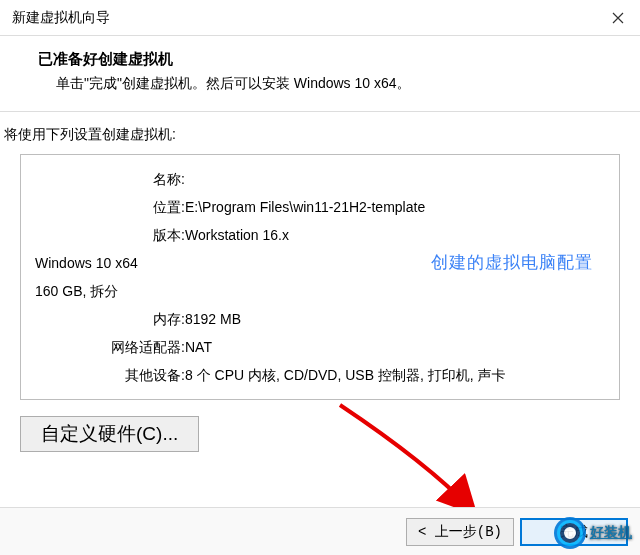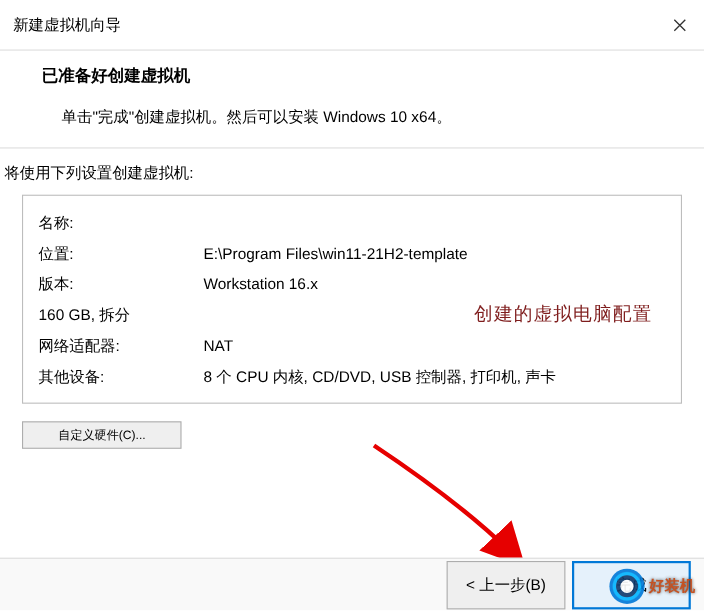--- a/index.html
+++ b/index.html
@@ -9,88 +9,88 @@
   background: #fff;
   width: 640px;
   height: 555px;
   overflow: hidden;
   position: relative;
 }
 .titlebar {
   display: flex;
   align-items: center;
   justify-content: space-between;
-  height: 46px;
+  height: 36px;
   padding: 0 0 0 12px;
   border-bottom: 1px solid #ddd;
 }
 .close-btn {
   width: 44px;
   height: 34px;
   display: flex;
   align-items: center;
   justify-content: center;
   cursor: pointer;
 }
 .close-btn svg { width: 12px; height: 12px; }
 .header-area {
   padding: 14px 24px 18px 38px;
 }
-.header-title { font-weight: 700; font-size: 15px; margin-bottom: 19px; }
+.header-title { font-weight: 700; font-size: 15px; margin-bottom: 6px; }
 .header-sub { font-size: 14px; padding-left: 18px; }
 .divider { height: 1px; background: #ddd; }
 .settings-label { padding: 14px 20px 10px 4px; font-size: 14px; }
 .summary-box {
   margin: 0 20px;
   border: 1px solid #bdbdbd;
   background: #fff;
   padding: 10px 14px;
   position: relative;
 }
 .row { display: flex; line-height: 28px; font-size: 14px; }
-.row .label { width: 150px; flex-shrink: 0; }
+.row .label { width: 150px; flex-shrink: 0; text-align: right; }
 .row .value { flex: 1; }
 .annotation {
   position: absolute;
   right: 26px;
   top: 96px;
-  color: #7f1d1d;
+  color: #3b82f6;
   font-size: 17px;
   font-weight: 400;
   letter-spacing: 1px;
 }
 .custom-btn-row { padding: 16px 20px; }
 .custom-btn {
   background: #efefef;
   border: 1px solid #adadad;
-  padding: 4px 32px;
-  font-size: 11px;
+  padding: 4px 20px;
+  font-size: 19px;
   cursor: pointer;
   font-family: inherit;
 }
 .footer {
   position: absolute;
   bottom: 0; left: 0; right: 0;
   height: 48px;
   border-top: 1px solid #ddd;
   background: #f9f9f9;
   display: flex;
   align-items: center;
   justify-content: flex-end;
   padding-right: 12px;
   gap: 6px;
 }
 .footer button {
   min-width: 108px;
-  height: 44px;
+  height: 28px;
   background: #efefef;
   border: 1px solid #adadad;
   font-size: 14px;
   cursor: pointer;
-  font-family: Liberation Sans, sans-serif;
+  font-family: Liberation Mono, monospace;
 }
 .footer button.focused {
   border: 2px solid #0078d7;
   background: #e5f1fb;
 }
 .arrow-overlay {
   position: absolute;
   left: 320px;
   top: 395px;
   pointer-events: none;
@@ -107,21 +107,21 @@
 .watermark .logo {
   width: 32px; height: 32px;
   border-radius: 50%;
   background: radial-gradient(#00b4ff 55%, #0078d7 60%);
   display: flex; align-items: center; justify-content: center;
 }
 .watermark .logo::after {
   content: ""; width: 12px; height: 12px; border-radius: 50%;
   background: #fff; border: 4px solid #103a6b;
 }
-.watermark .wm-text { color: #c2410c; font-weight: 700; font-size: 14px; text-shadow: 0 0 3px #333; }
+.watermark .wm-text { color: #0369a1; font-weight: 700; font-size: 14px; text-shadow: 0 0 3px #333; text-decoration: underline; }
 </style>
 </head>
 <body>
 
 <div class="titlebar">
   <span>新建虚拟机向导</span>
   <div class="close-btn">
     <svg viewBox="0 0 12 12">
         <path d="M1 1 L11 11 M11 1 L1 11" stroke="#333" stroke-width="1.2" fill="none"></path>
       </svg>
@@ -144,27 +144,32 @@
       </div>
       <div class="row">
         <div class="label">位置:</div>
         <div class="value">E:\Program Files\win11-21H2-template</div>
       </div>
       <div class="row">
         <div class="label">版本:</div>
         <div class="value">Workstation 16.x</div>
       </div>
       <div class="row">
+        <div class="value">Windows 10 x64</div>
       </div>
       <div class="row">
         <div class="label"></div>
         <div class="value"></div>
       </div>
       <div class="row">
         <div class="value">160 GB, 拆分</div>
+      </div>
+      <div class="row">
+        <div class="label">内存:</div>
+        <div class="value">8192 MB</div>
       </div>
       <div class="row">
         <div class="label">网络适配器:</div>
         <div class="value">NAT</div>
       </div>
       <div class="row">
         <div class="label">其他设备:</div>
         <div class="value">8 个 CPU 内核, CD/DVD, USB 控制器, 打印机, 声卡</div>
       </div>
     </div>

